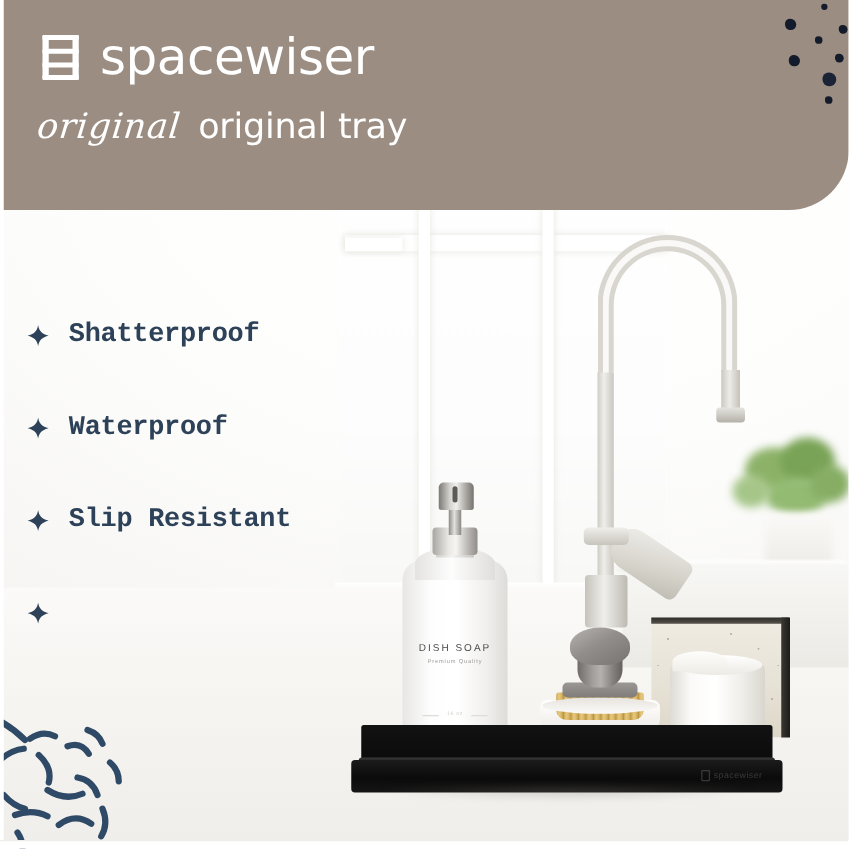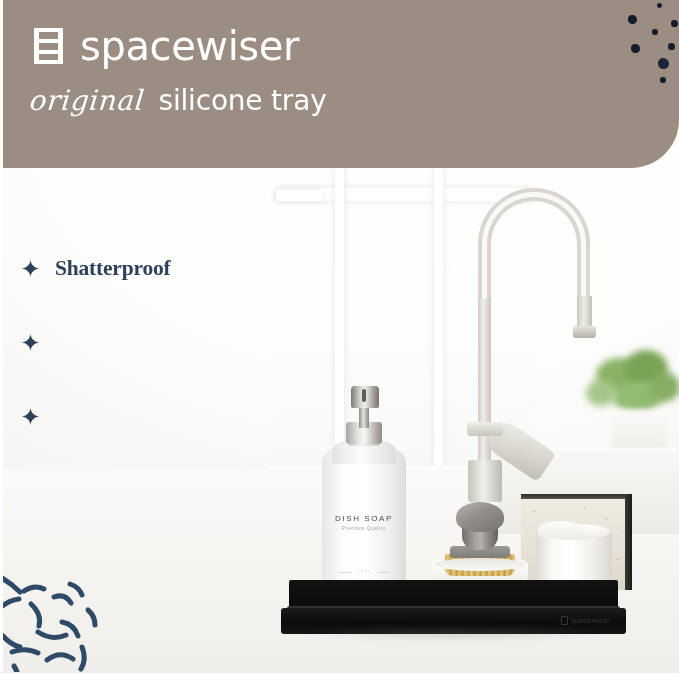--- a/index.html
+++ b/index.html
@@ -365,21 +365,21 @@
     height:36px; margin-bottom:38px;
   }
   .feature:last-child { margin-bottom:0; }
   .spark {
     flex:0 0 auto; width:17px; height:17px; color:#2d4259;
   }
   .spark svg { display:block; width:17px; height:17px; }
   .feature-label {
     font-size:21.5px; font-weight:700; color:#2d4259;
     letter-spacing:-.2px; white-space:nowrap;
-    font-family:Liberation Serif, serif;
+    font-family:Liberation Mono, monospace;
   }
 
   
   .arcs { position:absolute; left:0; top:548px; width:132px; height:131px; z-index:6; }
   .arcs svg { display:block; }
 
   
   .bottom-edge {
     position:absolute; left:0; bottom:0; width:679px; height:7px;
     background:#ffffff;
@@ -479,21 +479,21 @@
           <span class="bm-r"></span>
         <span class="bm-s bm-s1"></span>
           <span class="bm-s bm-s2"></span>
         <span class="bm-s bm-s3"></span>
           <span class="bm-s bm-s4"></span>
       </span>
       <span class="brand-name">spacewiser</span>
     </div>
     <div class="sub-row">
       <span class="sub-script">original</span>
-      <span class="sub-plain">silicone tray</span>
+      <span class="sub-plain">original tray</span>
     </div>
 
     <span class="dot d1"></span>
     <span class="dot d2"></span>
     <span class="dot d3"></span>
     <span class="dot d4"></span>
     <span class="dot d5"></span>
     <span class="dot d6"></span>
     <span class="dot d7"></span>
     <span class="dot d8"></span>
@@ -509,22 +509,31 @@
       </span>
       <span class="feature-label">Shatterproof</span>
     </div>
 
     <div class="feature">
       <span class="spark">
         <svg viewBox="0 0 24 24" aria-hidden="true">
           <path fill="currentColor" d="M12 0c.9 6.6 4.5 10.5 12 12-7.5 1.5-11.1 5.4-12 12-.9-6.6-4.5-10.5-12-12C7.5 10.5 11.1 6.6 12 0z"></path>
         </svg>
       </span>
-    </div>
-
+      <span class="feature-label">Waterproof</span>
+    </div>
+
+    <div class="feature">
+      <span class="spark">
+        <svg viewBox="0 0 24 24" aria-hidden="true">
+          <path fill="currentColor" d="M12 0c.9 6.6 4.5 10.5 12 12-7.5 1.5-11.1 5.4-12 12-.9-6.6-4.5-10.5-12-12C7.5 10.5 11.1 6.6 12 0z"></path>
+        </svg>
+      </span>
+      <span class="feature-label">Slip Resistant</span>
+    </div>
 
     <div class="feature">
       <span class="spark">
         <svg viewBox="0 0 24 24" aria-hidden="true">
           <path fill="currentColor" d="M12 0c.9 6.6 4.5 10.5 12 12-7.5 1.5-11.1 5.4-12 12-.9-6.6-4.5-10.5-12-12C7.5 10.5 11.1 6.6 12 0z"></path>
         </svg>
       </span>
     </div>
 
   </div>

